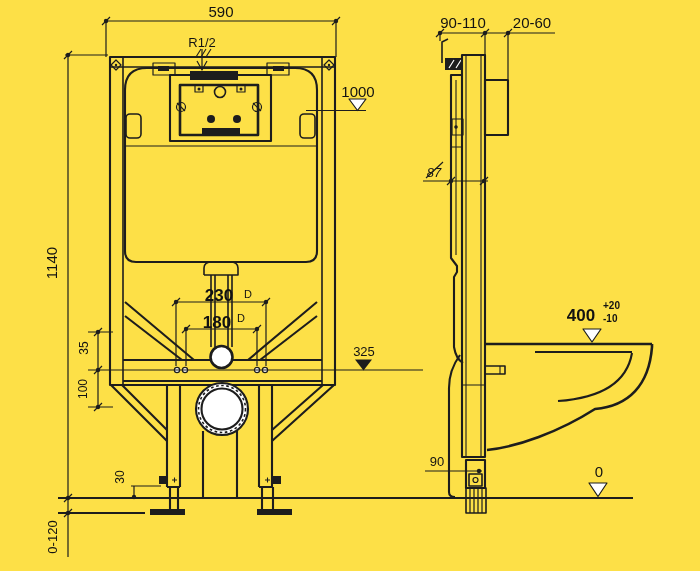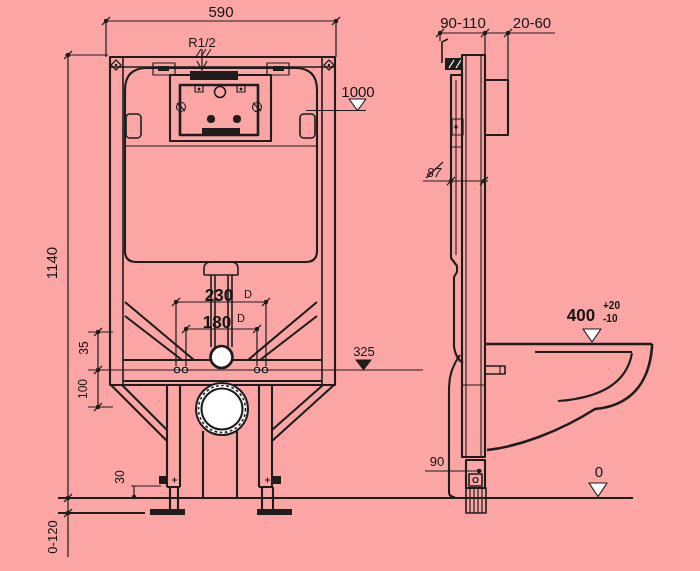--- a/index.html
+++ b/index.html
@@ -1,16 +1,16 @@
 <!DOCTYPE html>
 <html><head>
 <meta charset="utf-8">
 <style>
   html,body{margin:0;padding:0;background:#ffffff;}
-  .stage{position:relative;width:700px;height:571px;background:#fca5a5;overflow:hidden;
+  .stage{position:relative;width:700px;height:571px;background:#fde047;overflow:hidden;
          font-family:"Liberation Sans", sans-serif;}
   svg{display:block}
   .ln{stroke:#1d1d1d;fill:none;stroke-linecap:butt;stroke-linejoin:round;}
   .w1{stroke-width:1.2}.w15{stroke-width:1.6}.w2{stroke-width:2.1}.w25{stroke-width:2.6}
   .thin{stroke-width:1.1}
   .fill{fill:#1d1d1d;stroke:none}
   .whitefill{fill:#ffffff}
   text{fill:#121212;font-family:"Liberation Sans", sans-serif;}
   .t15{font-size:15px}
   .t13{font-size:13px}

